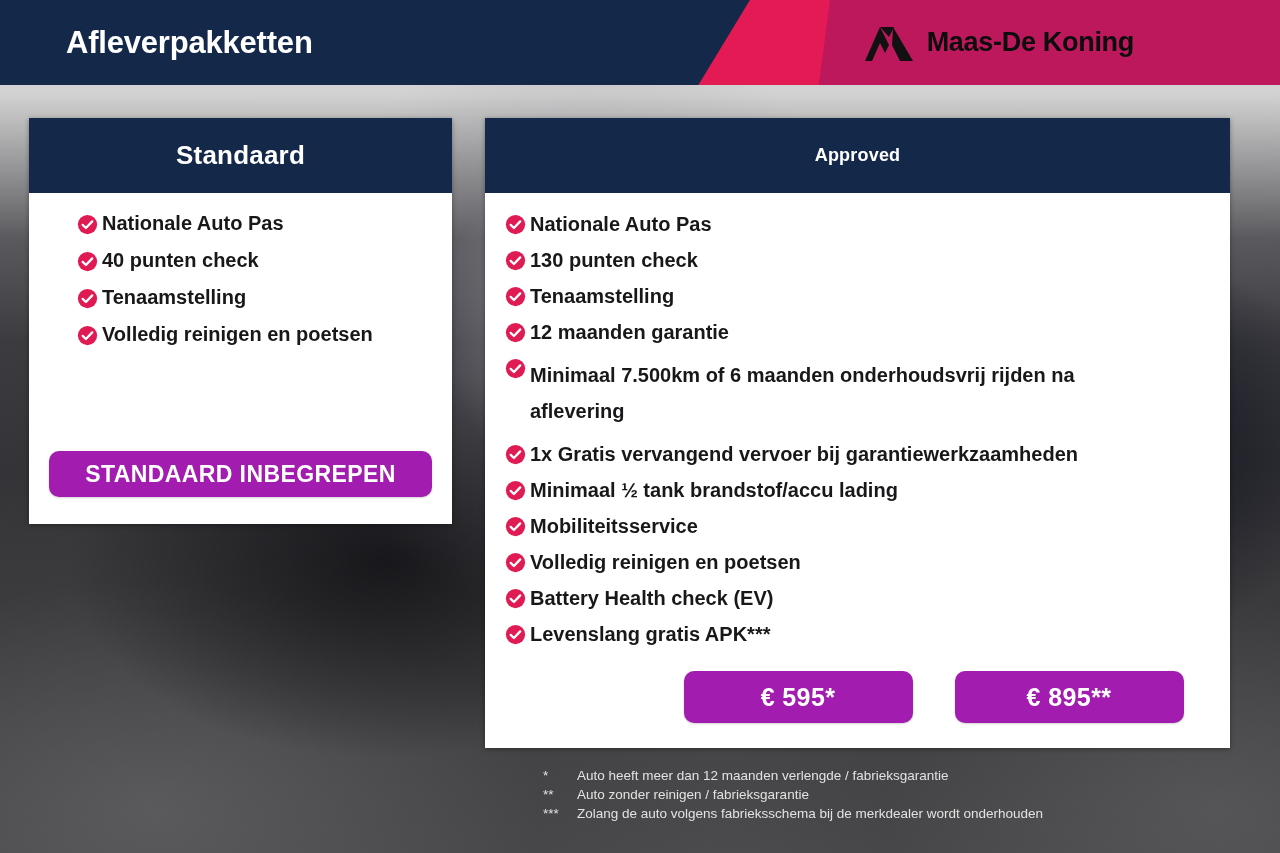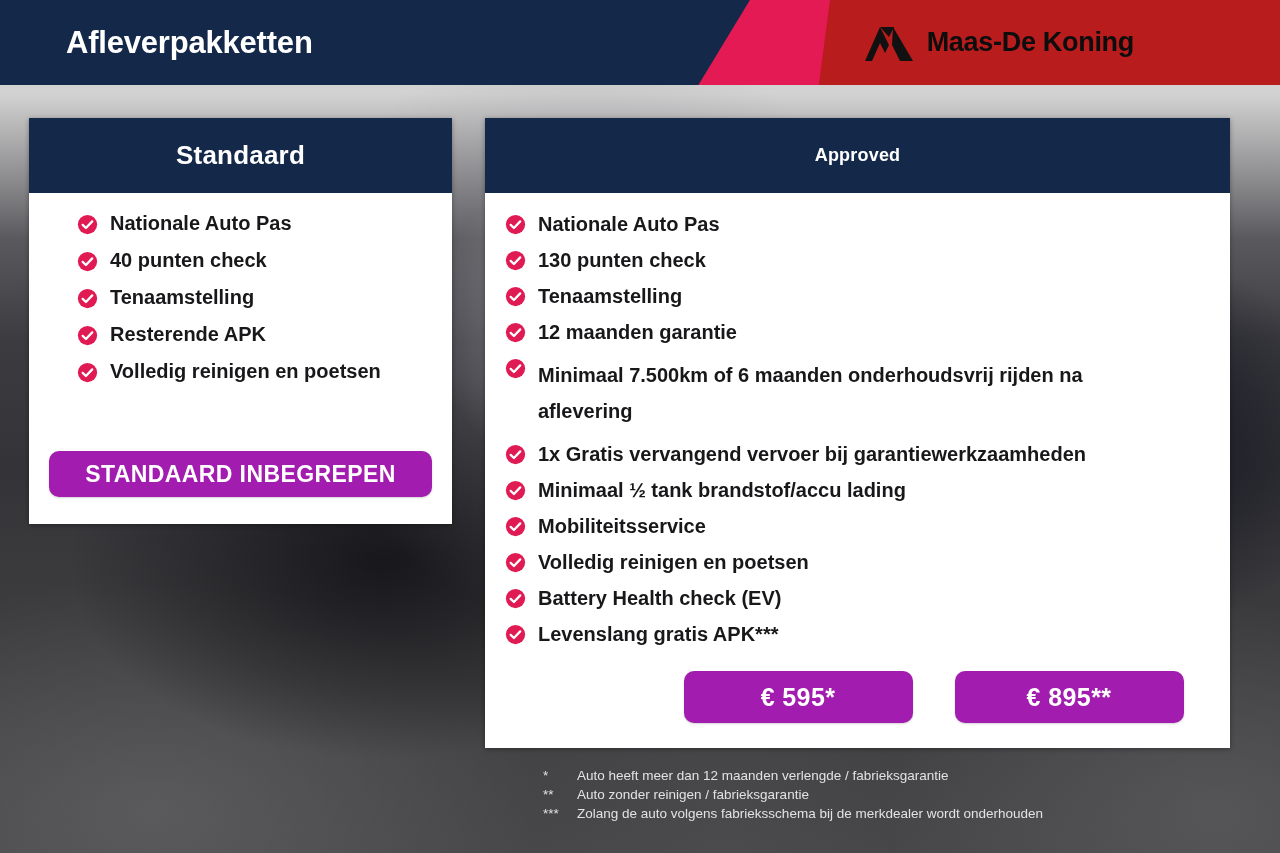--- a/index.html
+++ b/index.html
@@ -28,21 +28,21 @@
     content:"";
     position:absolute; inset:0;
     background:
       radial-gradient(ellipse 340px 200px at 64% 44%, rgba(170,172,190,0.30) 0%, rgba(0,0,0,0) 70%),
       radial-gradient(ellipse 180px 140px at 24% 44%, rgba(150,150,160,0.22) 0%, rgba(0,0,0,0) 70%);
   }
 
   
   #header {
     position:absolute; left:0; top:0; width:1280px; height:85px;
-    background:#b91c1c; overflow:hidden; z-index:5;
+    background:#be185d; overflow:hidden; z-index:5;
   }
   #header-navy {
     position:absolute; left:0; top:0; height:85px; width:760px;
     background:#14294a;
     clip-path:polygon(0 0, 100% 0, 93.5% 100%, 0 100%);
   }
   #header-pink {
     position:absolute; left:690px; top:0; height:85px; width:140px;
     background:#e31a54;
     clip-path:polygon(42.8% 0, 100% 0, 92% 100%, 6% 100%);
@@ -82,21 +82,21 @@
   #card-standaard .card-body { padding:20px 0 0 0; }
 
   #card-approved { left:485px; top:118px; width:745px; height:630px; }
   #card-approved .card-header { height:75px; }
   #card-approved .card-header-title { font-size:18px; }
   #card-approved .card-body { padding:20px 0 0 0; }
 
   
   ul.features { list-style:none; }
   ul.features li {
-    display:flex; align-items:flex-start; gap:12px;
+    display:flex; align-items:flex-start; gap:4px;
     color:#18181a; font-weight:bold;
   }
   #card-standaard ul.features { padding:0 0 0 48px; }
   #card-standaard ul.features li { font-size:20px; line-height:21px; margin-bottom:15px; }
   #card-approved ul.features { padding:0 0 0 505px; }
   #card-approved ul.features li { font-size:20px; line-height:22px; margin-bottom:14px; }
 
   .check {
     flex:0 0 auto; width:21px; height:21px; margin-top:1px;
     position:relative;
@@ -190,29 +190,20 @@
         </span>
         <span class="feature-text">Tenaamstelling</span>
       </li>
       <li>
         <span class="check">
           <svg viewBox="0 0 24 24">
               <circle cx="12" cy="12" r="11" fill="#e01a52"></circle>
               <path d="M6.5 12.4 L10.2 16 L17.4 8.4" stroke="#ffffff" stroke-width="2.6" fill="none" stroke-linecap="round" stroke-linejoin="round"></path>
             </svg>
         </span>
-        <span class="feature-text">Resterende APK</span>
-      </li>
-      <li>
-        <span class="check">
-          <svg viewBox="0 0 24 24">
-              <circle cx="12" cy="12" r="11" fill="#e01a52"></circle>
-              <path d="M6.5 12.4 L10.2 16 L17.4 8.4" stroke="#ffffff" stroke-width="2.6" fill="none" stroke-linecap="round" stroke-linejoin="round"></path>
-            </svg>
-        </span>
         <span class="feature-text">Volledig reinigen en poetsen</span>
       </li>
     </ul>
   </div>
   <button class="pill" id="btn-standaard">STANDAARD INBEGREPEN</button>
 </div>
 
 <div class="card" id="card-approved">
   <div class="card-header">
     <div class="card-header-title">Approved</div>

